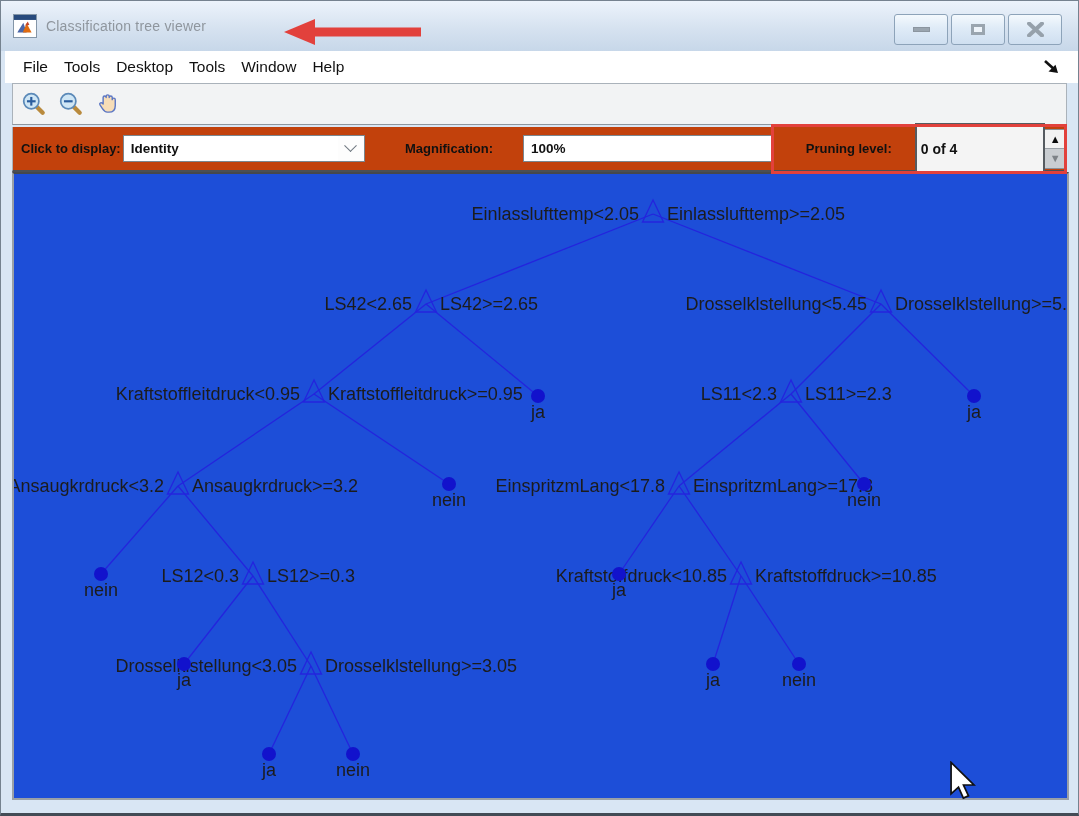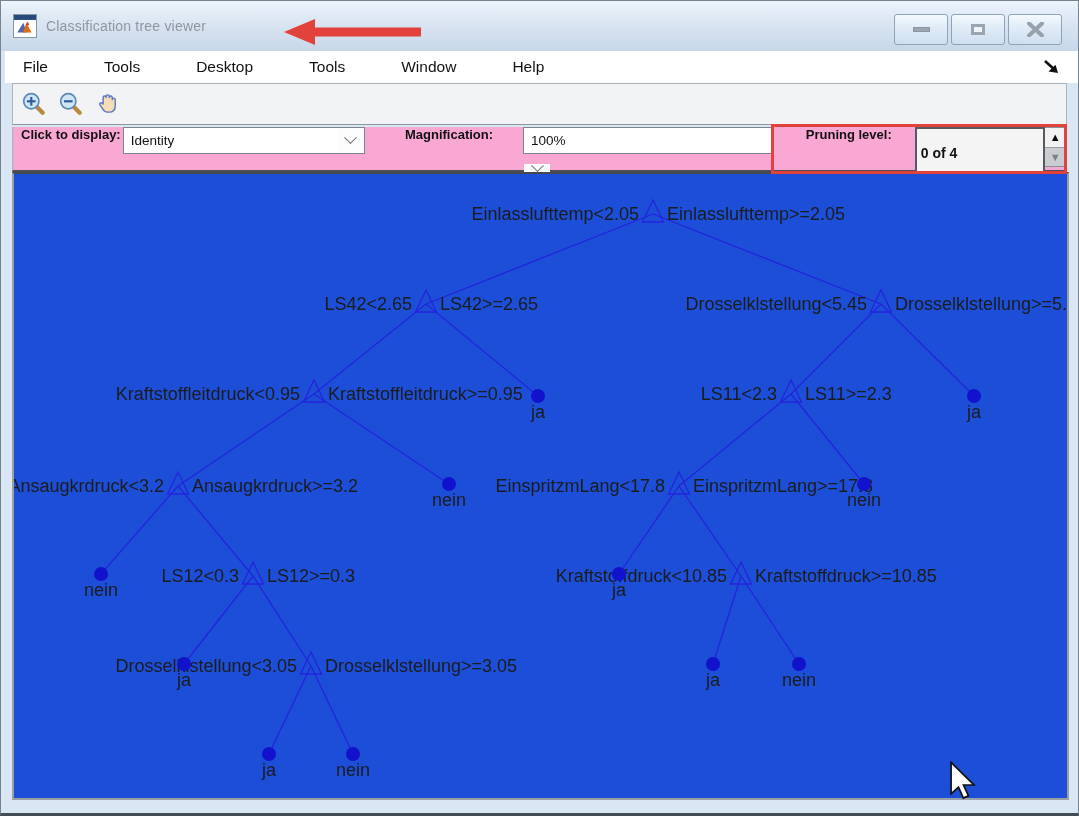--- a/index.html
+++ b/index.html
@@ -10,33 +10,33 @@
     background:linear-gradient(#ecf3fb,#d6e2f0 55%,#c7d7e9);display:flex;align-items:center;}
   .app-icon{width:22px;height:22px;margin-left:12px;border:1px solid #8496a8;background:#fff;flex:none;}
   .title-text{margin-left:9px;font-size:14px;color:#8f969e;letter-spacing:.2px;}
   .winbtns{position:absolute;right:16px;top:13px;display:flex;gap:3px;}
   .winbtn{width:54px;height:31px;box-sizing:border-box;border:1px solid #8da3b9;border-radius:3px;
     background:linear-gradient(#f4f9fd,#dfebf7 45%,#cfdff0);display:flex;align-items:center;justify-content:center;cursor:default;}
   .glyph-min{width:17px;height:5px;background:#9aa5af;border:1px solid #8b959f;box-sizing:border-box;}
   .glyph-restore{width:14px;height:11px;border:3px solid #9aa5af;box-sizing:border-box;background:#eef4fa;}
   
   .menubar{position:absolute;left:4px;top:50px;right:0;height:32px;background:#ffffff;display:flex;align-items:center;}
-  .menu-item{font-size:15.5px;color:#111;padding:0 8px;line-height:32px;margin-left:40px;}
+  .menu-item{font-size:15.5px;color:#111;padding:0 8px;line-height:32px;}
   .menu-item:first-child{margin-left:10px;}
   .dock-arrow{position:absolute;right:16px;top:7px;}
   
   .toolbar{position:absolute;left:11px;top:82px;right:11px;height:42px;background:#f2f3f4;
     border:1px solid #aab2ba;border-bottom:1px solid #8e969e;box-sizing:border-box;display:flex;align-items:center;gap:9px;padding-left:7px;}
   .toolbtn{width:28px;height:28px;display:flex;align-items:center;justify-content:center;}
-  .controlbar{position:absolute;left:11px;top:126px;right:11px;height:45px;background:#f9a8d4;
+  .controlbar{position:absolute;left:11px;top:126px;right:11px;height:45px;background:#c2410c;
     border-left:1px solid #aab2ba;border-right:1px solid #aab2ba;border-bottom:2px solid #4a4f55;
-    box-sizing:border-box;display:flex;font-size:13px;}
+    box-sizing:border-box;display:flex;align-items:center;font-size:13px;}
   .ctl-label{font-weight:bold;color:#111;white-space:nowrap;}
   .combo{display:flex;align-items:stretch;background:#fff;border:1px solid #7a8档a;border:1px solid #7a868f;height:27px;box-sizing:border-box;}
-  .combo .val{flex:1;font-size:13.5px;color:#111;padding:5px 0 16px 7px;}
+  .combo .val{flex:1;font-size:13.5px;color:#111;padding:5px 0 16px 7px;font-weight:bold;}
   .combo .chev{width:26px;display:flex;align-items:center;justify-content:center;background:#fdfdfd;}
   .chev-mark{width:8px;height:8px;border-right:1.6px solid #6f7880;border-bottom:1.6px solid #6f7880;
     transform:rotate(45deg) translate(-2px,-2px);}
   .prune-field{height:52px;width:138px;box-sizing:border-box;border:2px solid #565b60;background:#f4f4f4;
     display:flex;align-items:center;font-weight:bold;font-size:14px;color:#111;padding-left:4px;}
   .spinner{height:40px;width:22px;box-sizing:border-box;border:1px solid #8a9097;border-left:none;display:flex;flex-direction:column;}
   .spin-up{flex:1;background:#f2f2f2;display:flex;align-items:center;justify-content:center;font-size:11px;color:#0a0a0a;border-bottom:1px solid #9aa0a6;}
   .spin-down{flex:1;background:#c9cdd1;display:flex;align-items:center;justify-content:center;font-size:11px;color:#7d8287;}
   .canvas{position:absolute;left:11px;top:171px;width:1057px;height:628px;box-sizing:border-box;
     background:#1d4ed8;border:2px solid #9aa0a7;border-top:2px solid #45484d;overflow:hidden;text-decoration:underline;}

